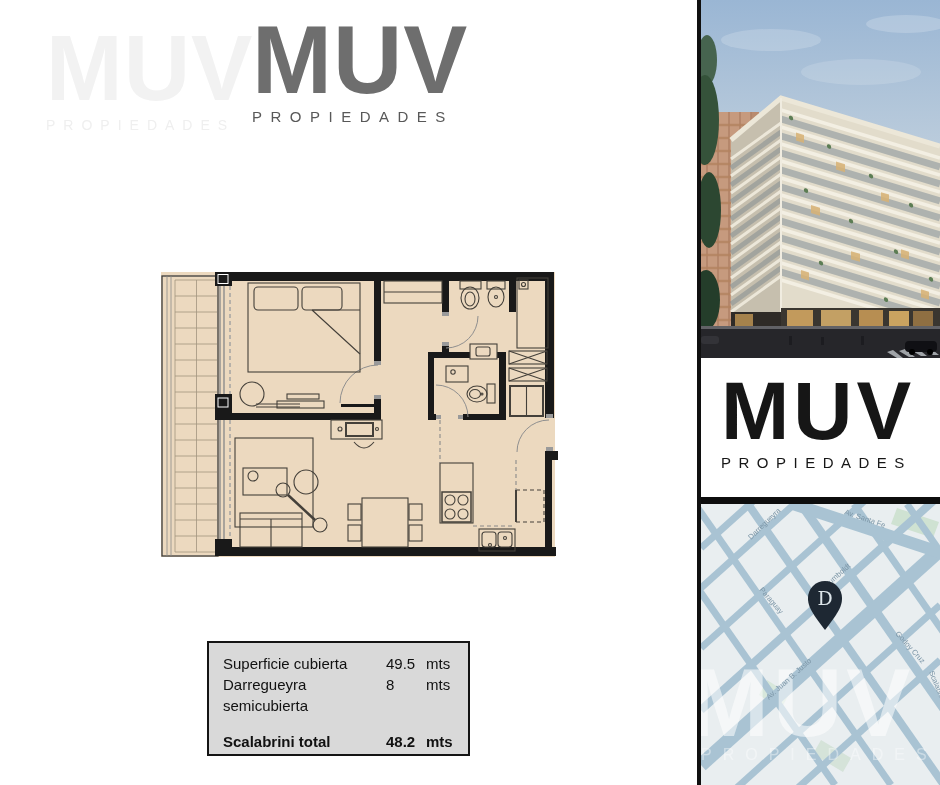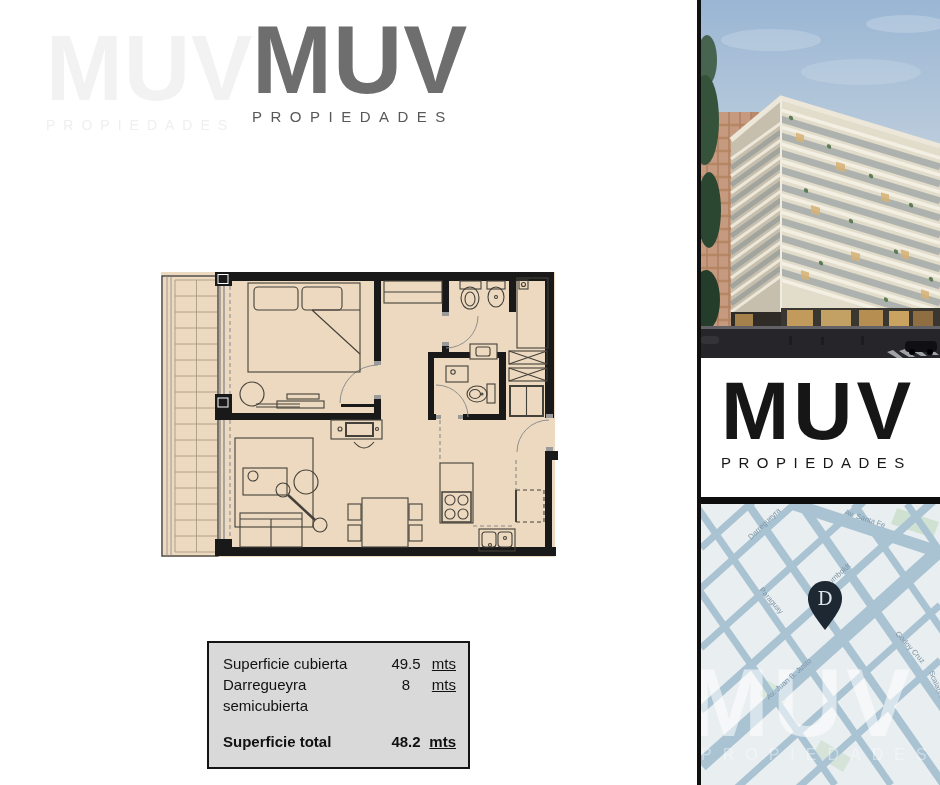--- a/index.html
+++ b/index.html
@@ -12,28 +12,28 @@
   .wm-logo .tag { font-size:14px; letter-spacing:8px; margin-top:8px; color:#efefef; }
 
   .brand-logo { position:absolute; left:252px; top:18px; color:#6e6e6e; }
   .brand-logo .big { font-size:96px; line-height:0.88; font-weight:bold; letter-spacing:1px; }
   .brand-logo .tag { font-size:15px; letter-spacing:8.5px; margin-top:6px; color:#585858; }
 
   
   .floorplan { position:absolute; left:160px; top:268px; width:398px; height:294px; }
 
   
-  .surface-table { position:absolute; left:207px; top:641px; width:263px; height:128px;
+  .surface-table { position:absolute; left:207px; top:641px; width:263px; height:115px;
     background:#d9d9d9; border:2px solid #141414; padding:10px 12px 8px 14px;
     font-size:15px; color:#111; }
   .surface-table .row { display:flex; line-height:21px; }
   .surface-table .row.total { margin-top:15px; font-weight:bold; }
   .surface-table .lbl { flex:1; }
-  .surface-table .val { width:40px; text-align:center; }
-  .surface-table .unit { width:30px; text-align:right;text-decoration:underline; }
+  .surface-table .val { width:40px; text-align:left; }
+  .surface-table .unit { width:30px; text-align:left; }
 
   
   .panel-divider { position:absolute; left:697px; top:0; width:4px; height:785px; background:#101010; }
   .photo { position:absolute; left:701px; top:0; width:239px; height:358px; }
   .right-logo { position:absolute; left:701px; top:358px; width:239px; height:139px; background:#ffffff; padding:16px 0 0 20px; color:#161616; }
   .right-logo .big { font-size:82px; line-height:0.9; font-weight:bold; letter-spacing:4px; }
   .right-logo .tag { font-size:15px; letter-spacing:7.5px; margin-top:6px; }
   .map-bar { position:absolute; left:701px; top:497px; width:239px; height:7px; background:#0d0d0d; }
   .map { position:absolute; left:701px; top:504px; width:239px; height:281px; }
   .map text { font-size:7.5px; fill:#7b95a6; }
@@ -220,21 +220,21 @@
       <span class="lbl">Superficie cubierta</span>
       <span class="val">49.5</span>
       <span class="unit">mts</span>
     </div>
     <div class="row">
       <span class="lbl">Darregueyra semicubierta</span>
       <span class="val">8</span>
       <span class="unit">mts</span>
     </div>
     <div class="row total">
-      <span class="lbl">Superficie total</span>
+      <span class="lbl">Scalabrini total</span>
       <span class="val">48.2</span>
       <span class="unit">mts</span>
     </div>
   </div>
 
   <div class="panel-divider"></div>
 
   <svg class="photo" viewBox="0 0 239 358">
     <defs>
       <linearGradient id="sky" x1="0" y1="0" x2="0" y2="1">

